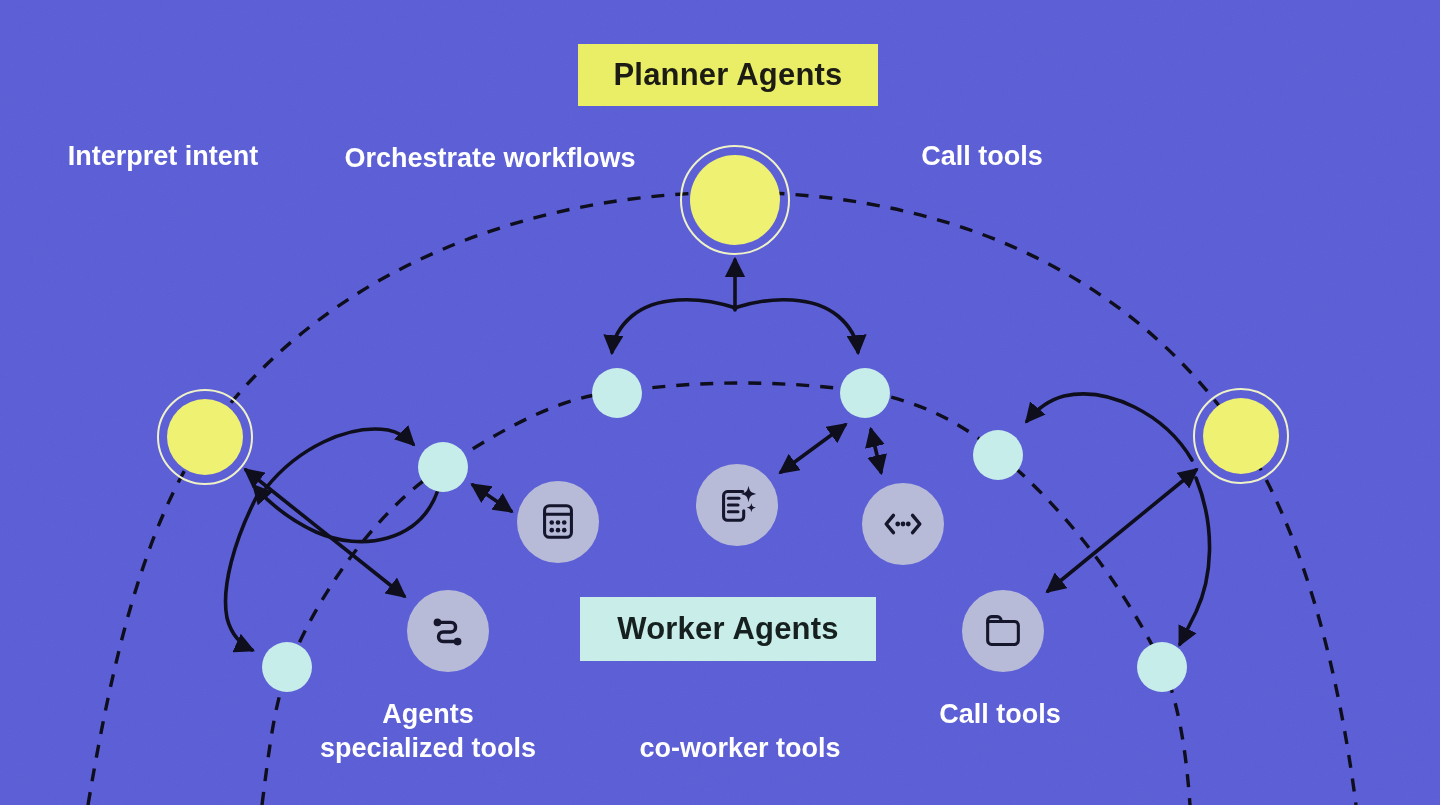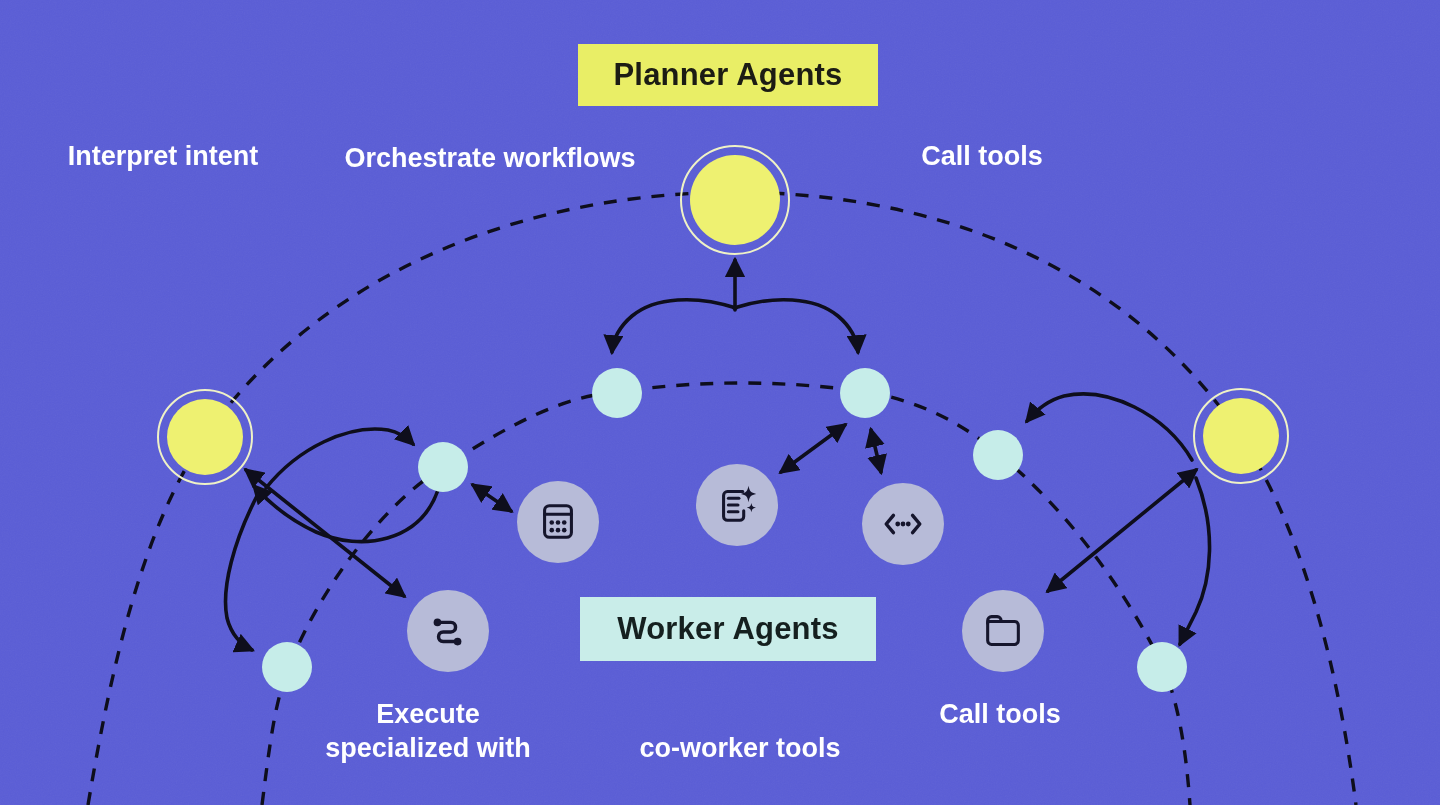--- a/index.html
+++ b/index.html
@@ -159,22 +159,22 @@
   </div>
   <div class="title-box planner">
     <span>Planner Agents</span>
   </div>
 
   <div class="cap-label" style="left:163px;top:139px;">Interpret intent</div>
   <div class="cap-label" style="left:474px;top:141px;margin-left:16px;">Orchestrate workflows</div>
   <div class="cap-label" style="left:982px;top:139px;">Call tools</div>
 
   <div class="cap-label" style="left:428px;top:697px;">
-    <span>Execute</span><br>
-    <span>specialized with</span>
+    <span>Agents</span><br>
+    <span>specialized tools</span>
   </div>
   <div class="cap-label" style="left:740px;top:697px;">
     <br>
     <span>co-worker tools</span>
   </div>
   <div class="cap-label" style="left:1000px;top:697px;">Call tools</div>
 
 </div>
 
 </body></html>

